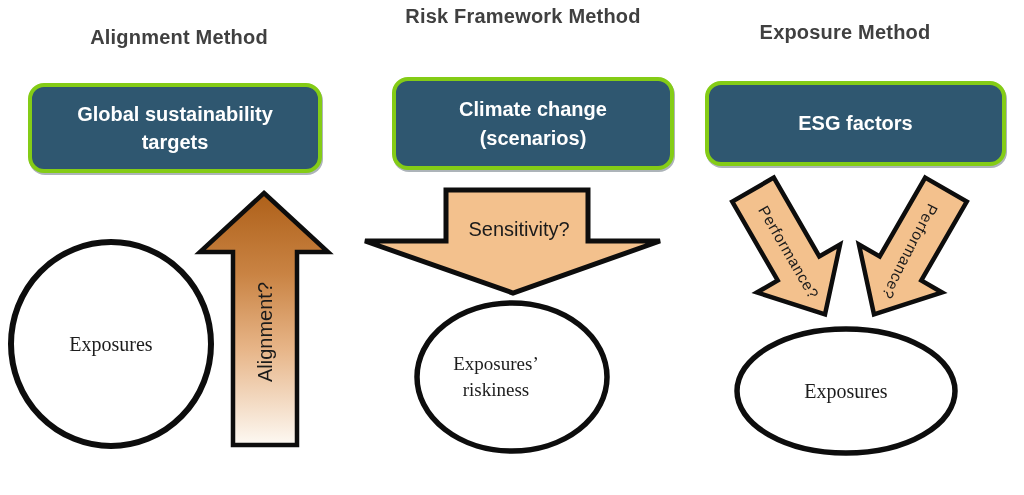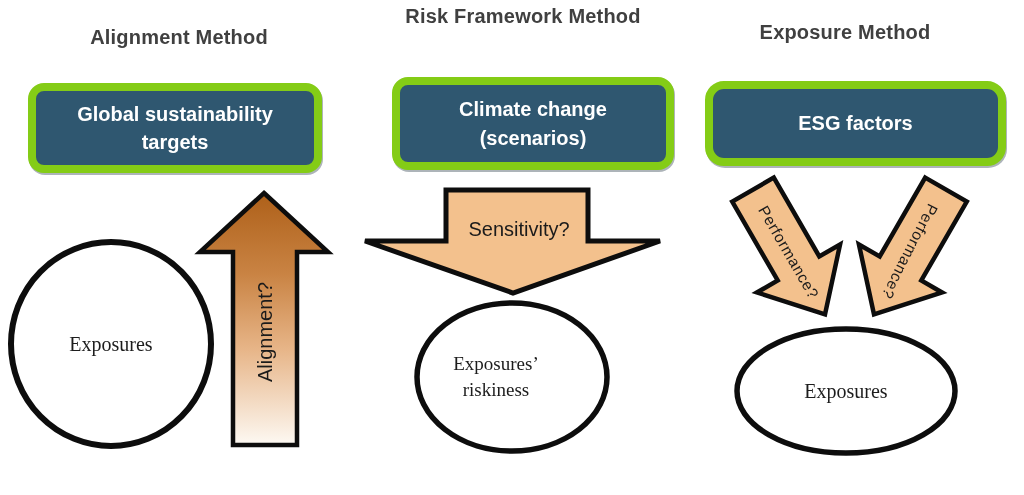--- a/index.html
+++ b/index.html
@@ -31,36 +31,36 @@
     letter-spacing: 0.2px;
   }
   .t1 { left: 28px;  top: 26px;  width: 302px; }
   .t2 { left: 368px; top: 5px;  width: 310px; }
   .t3 { left: 692px; top: 21px;  width: 306px; }
 
   .method-box {
     position: absolute;
     box-sizing: border-box;
     background: #2F5770;
-    border: 8px solid #84cc16;
+    border: 4px solid #84cc16;
     border-radius: 16px;
     display: flex;
     align-items: center;
     justify-content: center;
     text-align: center;
     color: #ffffff;
     font-size: 20px;
     font-weight: bold;
     line-height: 1.42;
     white-space: pre-line;
     box-shadow: 1px 2px 0 rgba(20,40,55,0.35);
   }
   .b1 { left: 28px;  top: 83px; width: 294px; height: 90px; }
   .b2 { left: 392px; top: 77px; width: 282px; height: 93px; text-align: center; }
-  .b3 { left: 705px; top: 81px; width: 301px; height: 85px; border-radius: 19px; }
+  .b3 { left: 705px; top: 81px; width: 301px; height: 85px; }
 
   .shape-label {
     position: absolute;
     display: flex;
     align-items: center;
     justify-content: center;
     text-align: center;
     color: #1d1d1d;
     font-size: 20px;
     line-height: 1.35;

